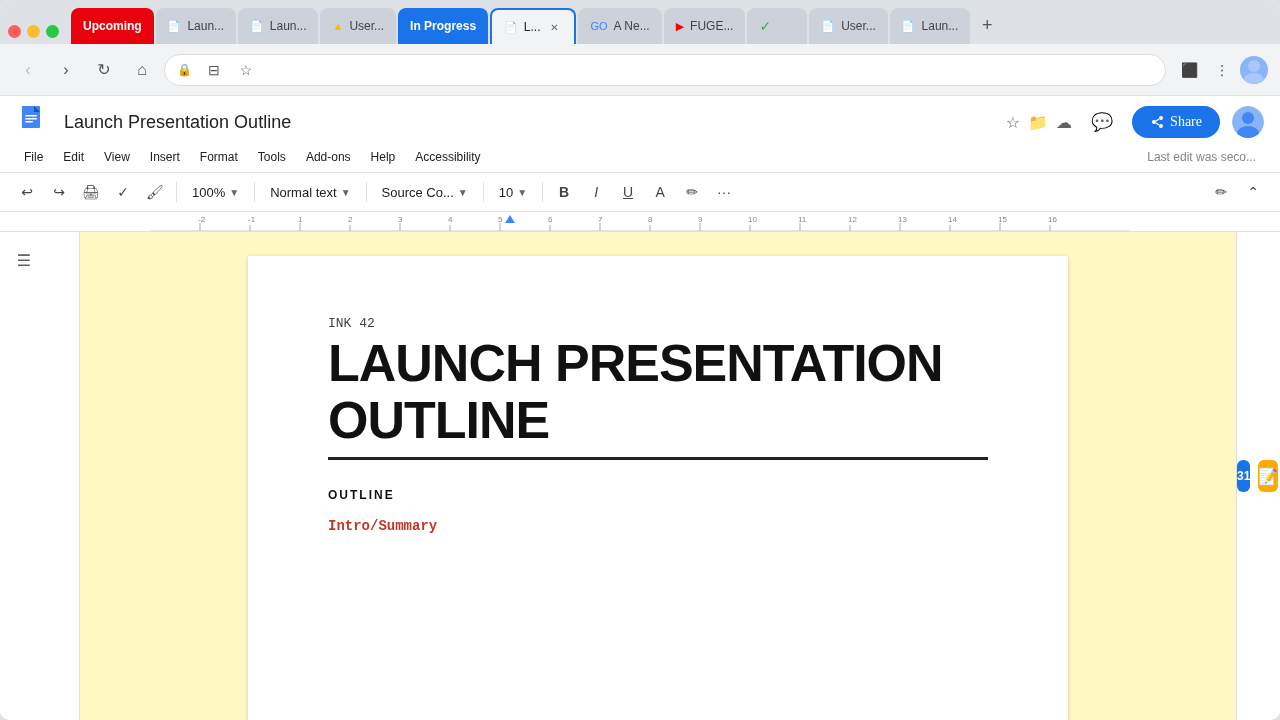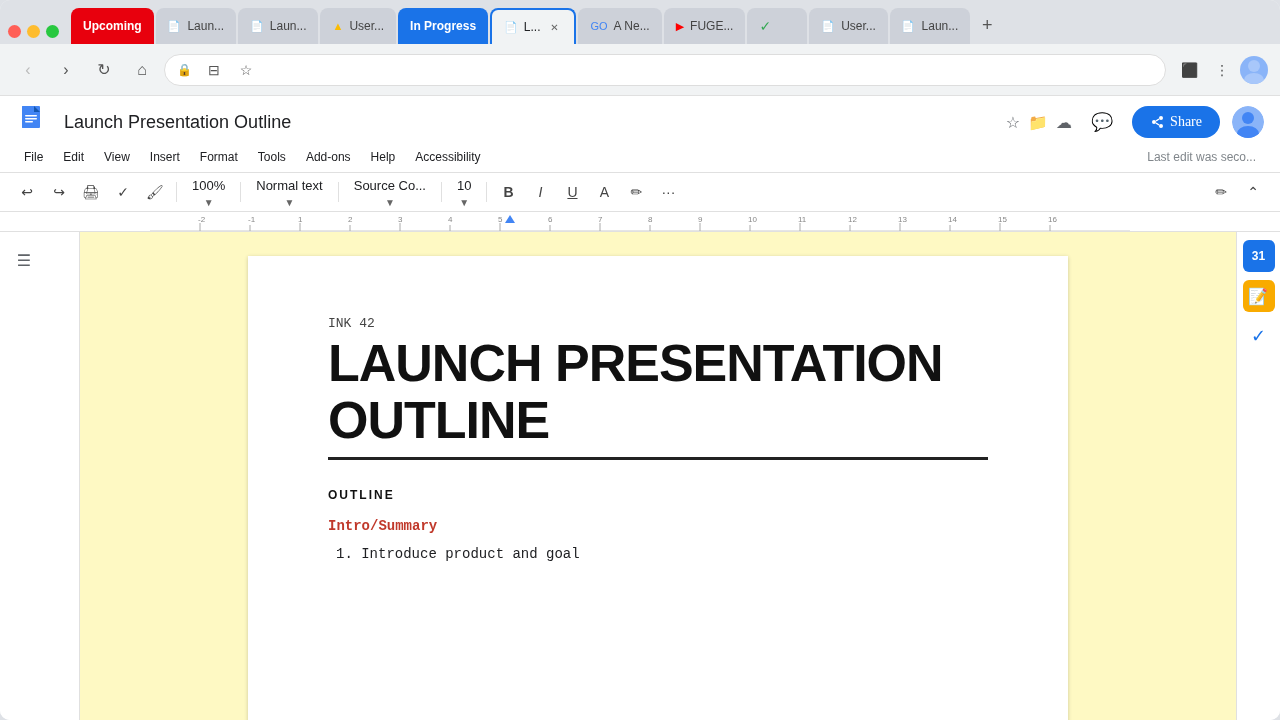--- a/index.html
+++ b/index.html
@@ -50,21 +50,21 @@
     .user-avatar { width: 32px; height: 32px; border-radius: 50%; overflow: hidden; cursor: pointer; }
 
     .docs-menu-bar { display: flex; gap: 4px; padding-bottom: 4px; }
     .menu-item { font-size: 12px; color: #202124; padding: 4px 8px; border-radius: 4px; cursor: pointer; }
     .last-edit { font-size: 12px; color: #80868b; margin-left: auto; padding-right: 8px; display: flex; align-items: center; }
 
     
     .toolbar { background: white; border-top: 1px solid #e0e0e0; border-bottom: 1px solid #e0e0e0; padding: 4px 12px; display: flex; align-items: center; gap: 2px; }
     .toolbar-btn { width: 30px; height: 30px; display: flex; align-items: center; justify-content: center; border-radius: 4px; cursor: pointer; color: #444; font-size: 14px; }
     .toolbar-separator { width: 1px; height: 20px; background: #e0e0e0; margin: 0 4px; }
-    .toolbar-dropdown { height: 30px; display: flex; align-items: center; gap: 4px; padding: 0 8px; border-radius: 4px; cursor: pointer; font-size: 13px; color: #202124; border: 1px solid transparent; flex-direction: column; }
+    .toolbar-dropdown { height: 30px; display: flex; align-items: center; gap: 4px; padding: 0 8px; border-radius: 4px; cursor: pointer; font-size: 13px; color: #202124; border: 1px solid transparent; }
     .toolbar-dropdown .arrow { font-size: 10px; color: #666; }
 
     
     .ruler { background: white; height: 20px; border-bottom: 1px solid #e0e0e0; display: flex; align-items: center; padding: 0 150px; overflow: hidden; position: relative; }
 
     
     .editor-area { flex: 1; display: flex; background: #f8f9fa; overflow: hidden; }
     .outline-panel { width: 80px; background: white; border-right: 1px solid #e0e0e0; padding: 12px 8px; }
     .outline-icon { width: 32px; height: 32px; display: flex; align-items: center; justify-content: center; border-radius: 4px; cursor: pointer; color: #5f6368; font-size: 16px; }
 
@@ -73,21 +73,21 @@
 
     .doc-subtitle { font-size: 13px; color: #444; margin-bottom: 4px; font-family: 'Courier New', monospace; }
     .doc-main-title { font-size: 52px; font-weight: 900; color: #111; line-height: 1.1; margin-bottom: 8px; font-family: Arial, sans-serif; letter-spacing: -1px; }
     .doc-title-divider { height: 3px; background: #222; width: 100%; margin-bottom: 28px; }
 
     .doc-section-heading { font-size: 12px; font-weight: 700; color: #111; letter-spacing: 2px; text-transform: uppercase; margin-bottom: 16px; }
     .doc-red-heading { font-size: 14px; font-weight: 700; color: #c0392b; margin-bottom: 12px; font-family: 'Courier New', monospace; }
     .doc-list-item { font-size: 14px; color: #202124; margin-bottom: 10px; padding-left: 8px; font-family: 'Courier New', monospace; }
 
     
-    .right-sidebar { width: 44px; background: white; border-left: 1px solid #e0e0e0; display: flex; flex-direction: column; align-items: center; padding: 8px 0; gap: 8px; }
+    .right-sidebar { width: 44px; background: white; border-left: 1px solid #e0e0e0; display: flex; flex-direction: row; align-items: center; padding: 8px 0; gap: 8px; }
     .sidebar-btn { width: 32px; height: 32px; display: flex; align-items: center; justify-content: center; border-radius: 4px; cursor: pointer; font-size: 16px; }
     .sidebar-btn-blue { background: #1a73e8; color: white; border-radius: 6px; }
     .sidebar-btn-yellow { background: #f9ab00; color: white; border-radius: 6px; }
   </style>
 </head>
 <body>
 
 <div class="browser-window">
 
   <div class="tab-bar">
@@ -337,21 +337,20 @@
 
     <div class="doc-page-area">
       <div class="doc-page">
         <p class="doc-subtitle">INK 42</p>
         <h1 class="doc-main-title">LAUNCH PRESENTATION OUTLINE</h1>
         <div class="doc-title-divider"></div>
 
         <p class="doc-section-heading">OUTLINE</p>
         <p class="doc-red-heading">Intro/Summary</p>
 
-        <p class="doc-list-item">1.  Introduce product and goal</p>
       </div>
     </div>
 
     <div class="right-sidebar">
       <div class="sidebar-btn sidebar-btn-blue" style="font-size:12px;font-weight:700;">31</div>
       <div class="sidebar-btn sidebar-btn-yellow">📝</div>
       <div class="sidebar-btn" style="color:#1a73e8;font-size:18px;">✓</div>
     </div>
   </div>
 

